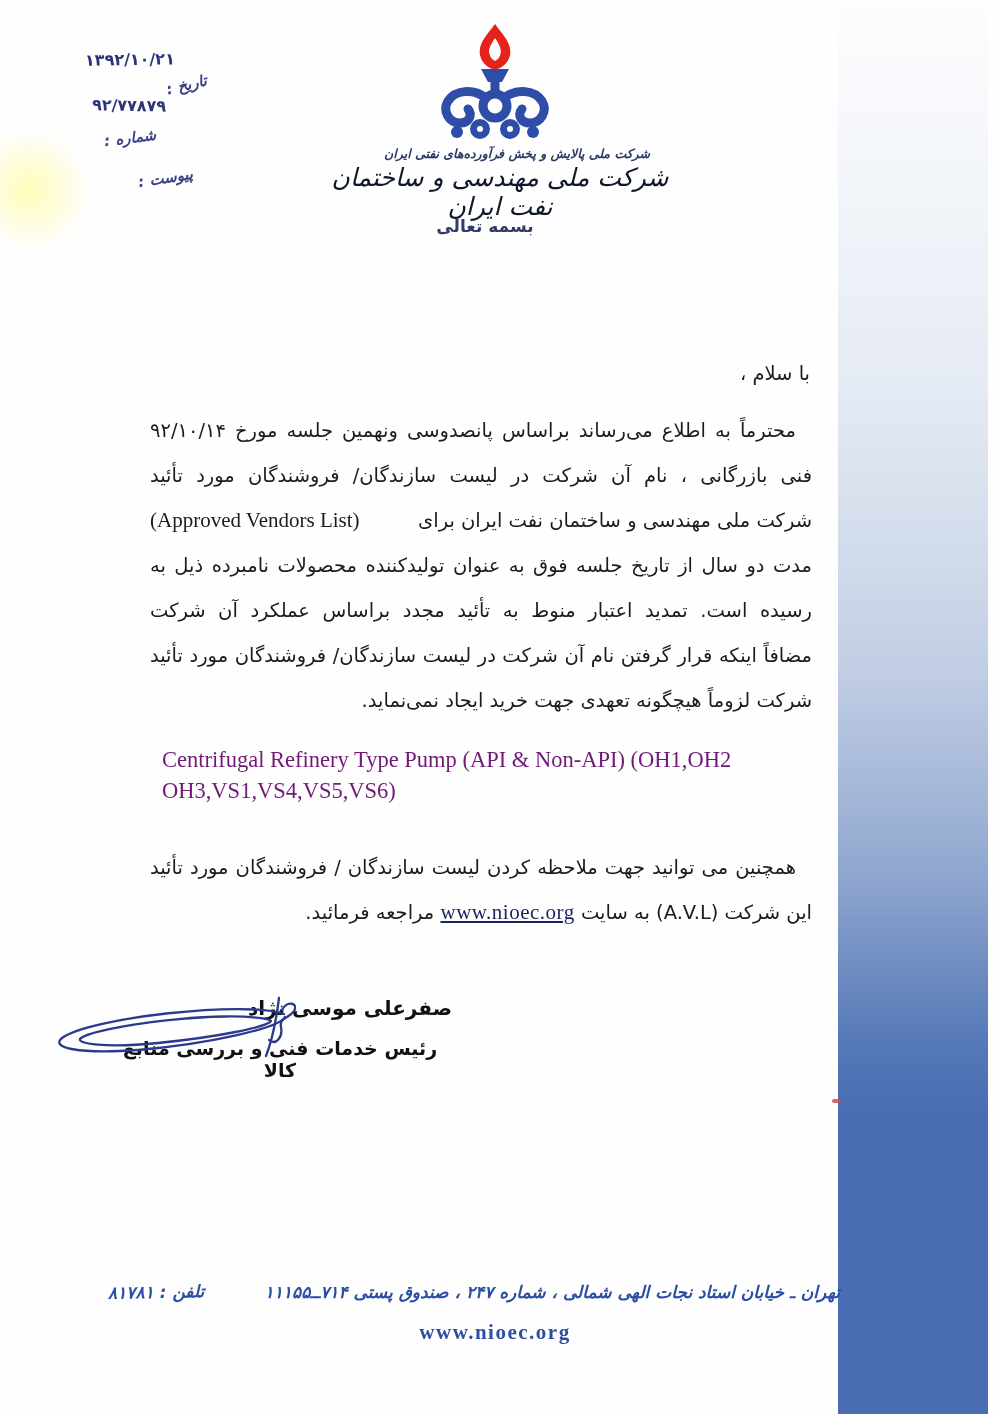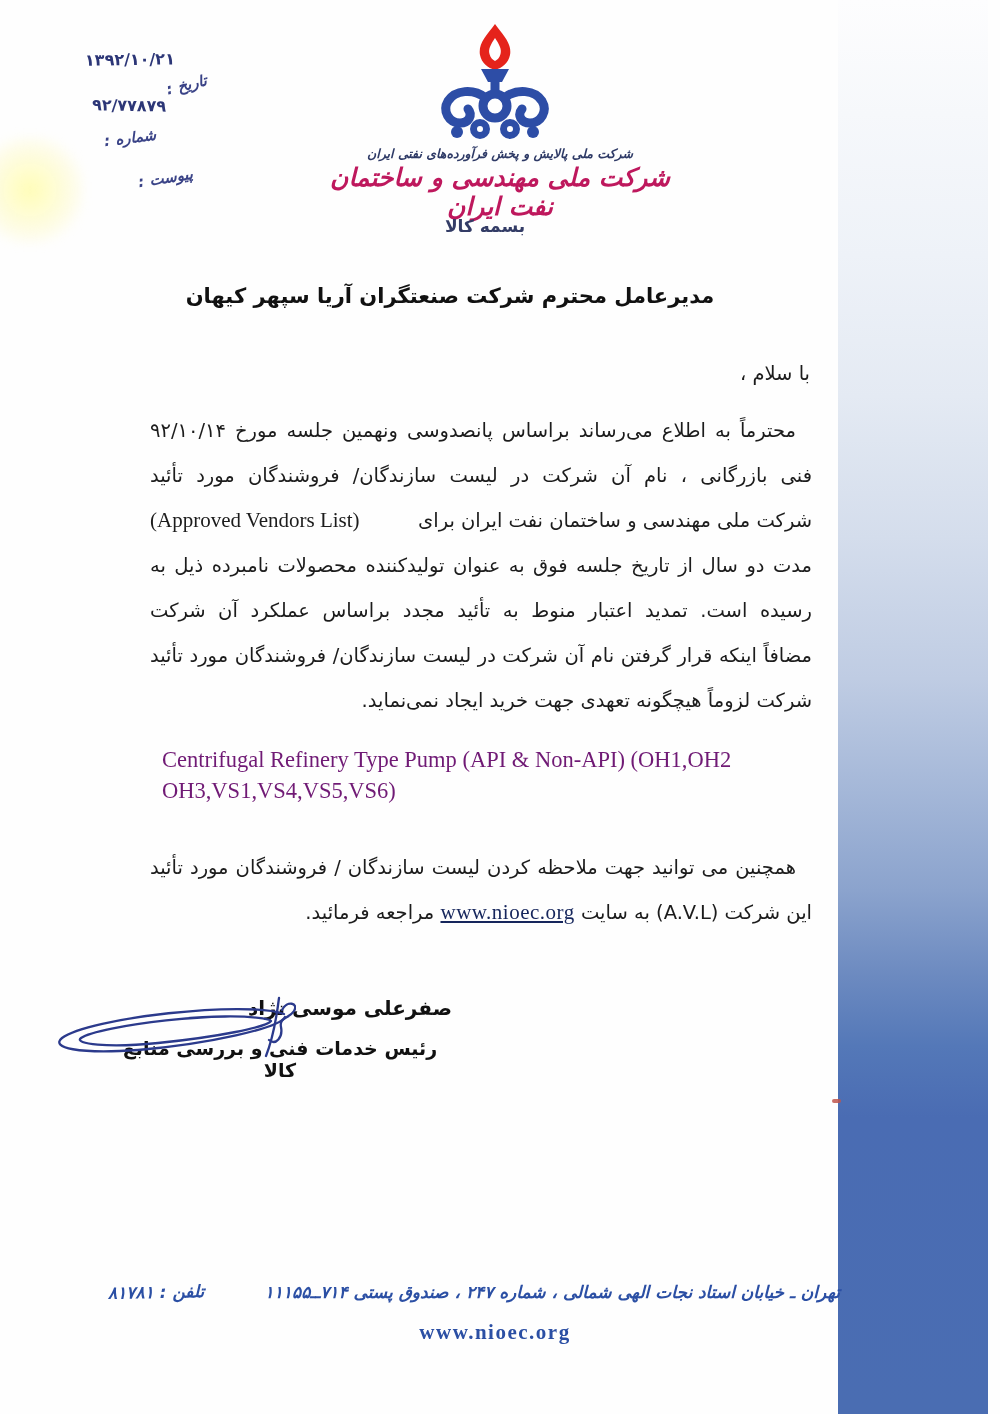--- a/index.html
+++ b/index.html
@@ -29,24 +29,24 @@
   .meta-label { position:absolute; color:#3a4387; font-size:15px; font-style:italic; font-weight:bold; direction:rtl; }
   .meta-value { position:absolute; color:#2c3677; font-size:16px; font-weight:bold; letter-spacing:1px; direction:rtl; }
   .m-date-val   { left:85px;  top:50px;  transform:rotate(-1deg); }
   .m-date-lab   { left:166px; top:76px;  transform:rotate(-14deg); }
   .m-num-val    { left:92px;  top:96px;  transform:rotate(1deg); }
   .m-num-lab    { left:104px; top:129px; transform:rotate(-7deg); }
   .m-att-lab    { left:138px; top:169px; transform:rotate(-9deg); }
 
   
   .logo { position:absolute; left:433px; top:22px; width:124px; height:120px; }
-  .org-small { position:absolute; left:350px; top:146px; width:300px; text-align:center;
+  .org-small { position:absolute; left:350px; top:146px; width:300px; 
     font-size:12.5px; font-weight:bold; font-style:italic; color:#2e3a66; direction:rtl; }
   .org-large { position:absolute; left:320px; top:163px; width:360px; text-align:center;
-    font-size:25px; font-weight:bold; font-style:italic; color:#be185d; direction:rtl; }
+    font-size:25px; font-weight:normal; font-style:italic; color:#0f172a; direction:rtl; }
   .bismillah { position:absolute; left:330px; top:216px; width:310px; text-align:center;
     font-size:17px; font-weight:bold; color:#333c66; direction:rtl; }
 
   
   .recipient { position:absolute; left:140px; top:284px; width:620px; text-align:center;
     font-size:21px; font-weight:bold; color:#111; direction:rtl; }
   .salutation { position:absolute; left:150px; top:362px; width:660px; text-align:right;
     font-size:19.5px; color:#1c1c1c; direction:rtl; }
   .body1 { position:absolute; left:150px; top:408px; width:662px; direction:rtl;
     font-size:19.5px; line-height:45px; color:#1c1c1c; }
@@ -113,23 +113,22 @@
 
     <path d="M71 76 C84 66 102 68 109 79 C115 89 108 101 97 101 C88 101 84 93 89 87" fill="none" stroke="#2d4da6" stroke-width="9" stroke-linecap="round"></path>
     <circle cx="100" cy="110" r="6" fill="#2d4da6"></circle>
 
     <circle cx="47" cy="107" r="6.5" fill="none" stroke="#2d4da6" stroke-width="7"></circle>
     <circle cx="77" cy="107" r="6.5" fill="none" stroke="#2d4da6" stroke-width="7"></circle>
   </svg>
 
   <div class="org-small">شرکت ملی پالایش و پخش فرآورده‌های نفتی ایران</div>
   <div class="org-large">شرکت ملی مهندسی و ساختمان نفت ایران</div>
-  <div class="bismillah">بسمه کالا</div>
+  <div class="bismillah">بسمه تعالی</div>
 
-  <div class="recipient">مدیرعامل محترم شرکت صنعتگران آریا سپهر کیهان</div>
   <div class="salutation">با سلام ،</div>
 
   <div class="body1">
     <div class="jline indent1">محترماً به اطلاع می‌رساند  براساس پانصدوسی ونهمین جلسه مورخ ۹۲/۱۰/۱۴ کمیته</div>
     <div class="jline">فنی بازرگانی ، نام آن شرکت در لیست سازندگان/ فروشندگان مورد تأئید</div>
     <div class="mixline">
       <span class="latin-serif">(Approved Vendors List)</span>
       <span dir="rtl">شرکت ملی مهندسی و ساختمان نفت ایران برای</span>
     </div>
     <div class="jline">مدت دو سال از تاریخ جلسه فوق به عنوان تولیدکننده محصولات نامبرده ذیل به ثبت</div>

